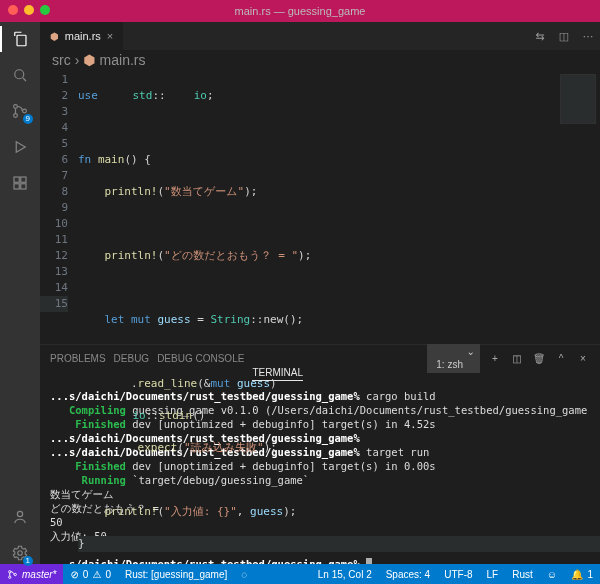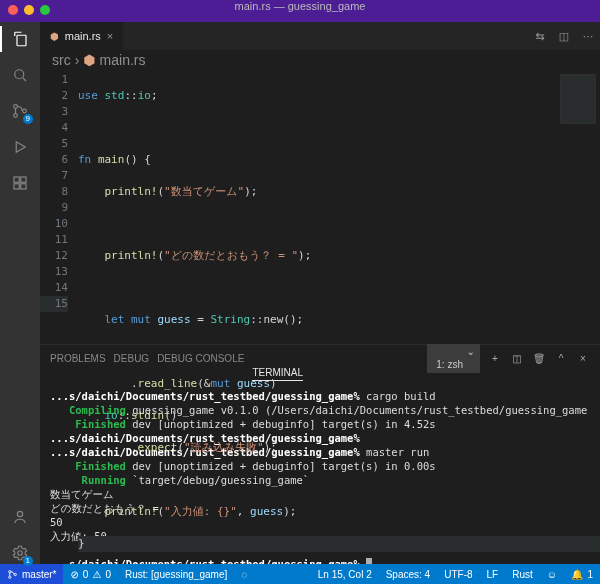--- a/index.html
+++ b/index.html
@@ -1,20 +1,20 @@
 <!DOCTYPE html>
 <html><head>
 <meta charset="utf-8">
 <style>
   * { box-sizing: border-box; margin: 0; padding: 0; }
   html, body { width: 600px; height: 584px; overflow: hidden; font-family: -apple-system, "Segoe UI", sans-serif; }
   body { background: #1e1e1e; color: #ccc; font-size: 11px; display: flex; flex-direction: column; }
 
   
-  .titlebar { height: 22px; background: #4c1d95; display: flex; align-items: flex-start; position: relative; }
+  .titlebar { height: 22px; background: #be185d; display: flex; align-items: center; position: relative; }
   .traffic { position: absolute; left: 8px; top: 5px; display: flex; gap: 6px; }
   .traffic span { width: 10px; height: 10px; border-radius: 50%; display: block; }
   .tl-red { background: #ff5f56; }
   .tl-yel { background: #ffbd2e; }
   .tl-grn { background: #27c93f; }
   .title-text { margin: 0 auto; color: #bbb; font-size: 11px; }
 
   
   .main { flex: 1; display: flex; min-height: 0; }
   .activitybar { width: 40px; background: #333333; display: flex; flex-direction: column; align-items: center; padding-top: 6px; gap: 14px; }
@@ -41,21 +41,21 @@
   
   .editor { flex:1; display:flex; background:#1e1e1e; font-family: Menlo, Consolas, monospace; font-size:11px; line-height:16px; position:relative; min-height:0; }
   .gutter { width:38px; text-align:right; color:#6e7681; padding:2px 10px 0 0; user-select:none; }
   .gutter div { height:16px; }
   .code { flex:1; padding:2px 0 0 0; white-space:pre; color:#d4d4d4; }
   .code .ln { height:16px; }
   .hl-line { background:#2a2d2e; }
   .minimap { position:absolute; right:4px; top:4px; width:36px; height:50px; background:#333738; opacity:.6; border:1px solid #3c3c3c; }
 
   .tok-kw { color:#569cd6; }
-  .tok-mod { color:#4ec9b0; }
+  .tok-mod { color:#4ec9b0;margin-left:28px; }
   .tok-fn { color:#dcdcaa;text-align:center; }
   .tok-str { color:#ce9178; }
   .tok-punc { color:#d4d4d4; }
   .tok-ty { color:#4ec9b0; }
   .tok-var { color:#9cdcfe; }
 
   
   .panel { height:220px; background:#1e1e1e; border-top:1px solid #2a2a2a; display:flex; flex-direction:column; }
   .panel-tabs { height:26px; display:flex; align-items:center; padding:0 10px; gap:8px; color:#888; font-size:10px; }
   .panel-tabs .pt.active { color:#e7e7e7; border-bottom:1px solid #e7e7e7; padding-bottom:2px;margin-top:32px; }
@@ -66,21 +66,21 @@
 
   .term { flex:1; padding:4px 10px; font-family:Menlo,Consolas,monospace; font-size:10.5px; line-height:14px; white-space:pre; overflow:hidden; color:#ddd; }
   .t-path { color:#fff; font-weight:bold; }
   .t-green { color:#2bbb4f; font-weight:bold; }
   .t-dim { color:#ddd;margin-top:20px; }
   .cursor { display:inline-block; width:6px; height:11px; background:#aeafad; vertical-align:-1px; }
 
   
   .status { height:20px; background:#007acc; display:flex; align-items:center; font-size:10px; color:#fff; }
   .status .seg { padding:0 7px; display:flex; align-items:center; gap:4px; height:100%; }
-  .status .seg.master { background:#1d4ed8; }
+  .status .seg.master { background:#6d28d9;font-style:italic; }
   .status .sp { flex:1; }
   svg { display:block; }
 </style>
 </head>
 <body>
 
 <div class="titlebar">
   <div class="traffic">
     <span class="tl-red"></span>
     <span class="tl-yel"></span>
@@ -213,21 +213,21 @@
         <span class="ico">◫</span>
         <span class="ico">🗑</span>
         <span class="ico">^</span>
         <span class="ico">×</span>
       </div>
       <div class="term">
 <span class="t-path">...s/daichi/Documents/rust_testbed/guessing_game%</span><span class="t-dim"> cargo build</span>
 <span class="t-green">   Compiling</span><span class="t-dim"> guessing_game v0.1.0 (/Users/daichi/Documents/rust_testbed/guessing_game</span>
 <span class="t-green">    Finished</span><span class="t-dim"> dev [unoptimized + debuginfo] target(s) in 4.52s</span>
 <span class="t-path">...s/daichi/Documents/rust_testbed/guessing_game%</span>
-<span class="t-path">...s/daichi/Documents/rust_testbed/guessing_game%</span><span class="t-dim"> master run</span>
+<span class="t-path">...s/daichi/Documents/rust_testbed/guessing_game%</span><span class="t-dim"> target run</span>
 <span class="t-green">    Finished</span><span class="t-dim"> dev [unoptimized + debuginfo] target(s) in 0.00s</span>
 <span class="t-green">     Running</span><span class="t-dim"> `target/debug/guessing_game`</span>
 <span class="t-dim">数当てゲーム</span>
 <span class="t-dim">どの数だとおもう？ = </span>
 <span class="t-dim">50</span>
 <span class="t-dim">入力値: 50</span>
 
 <span class="t-path">...s/daichi/Documents/rust_testbed/guessing_game% </span><span class="cursor"></span>
       </div>
     </div>

